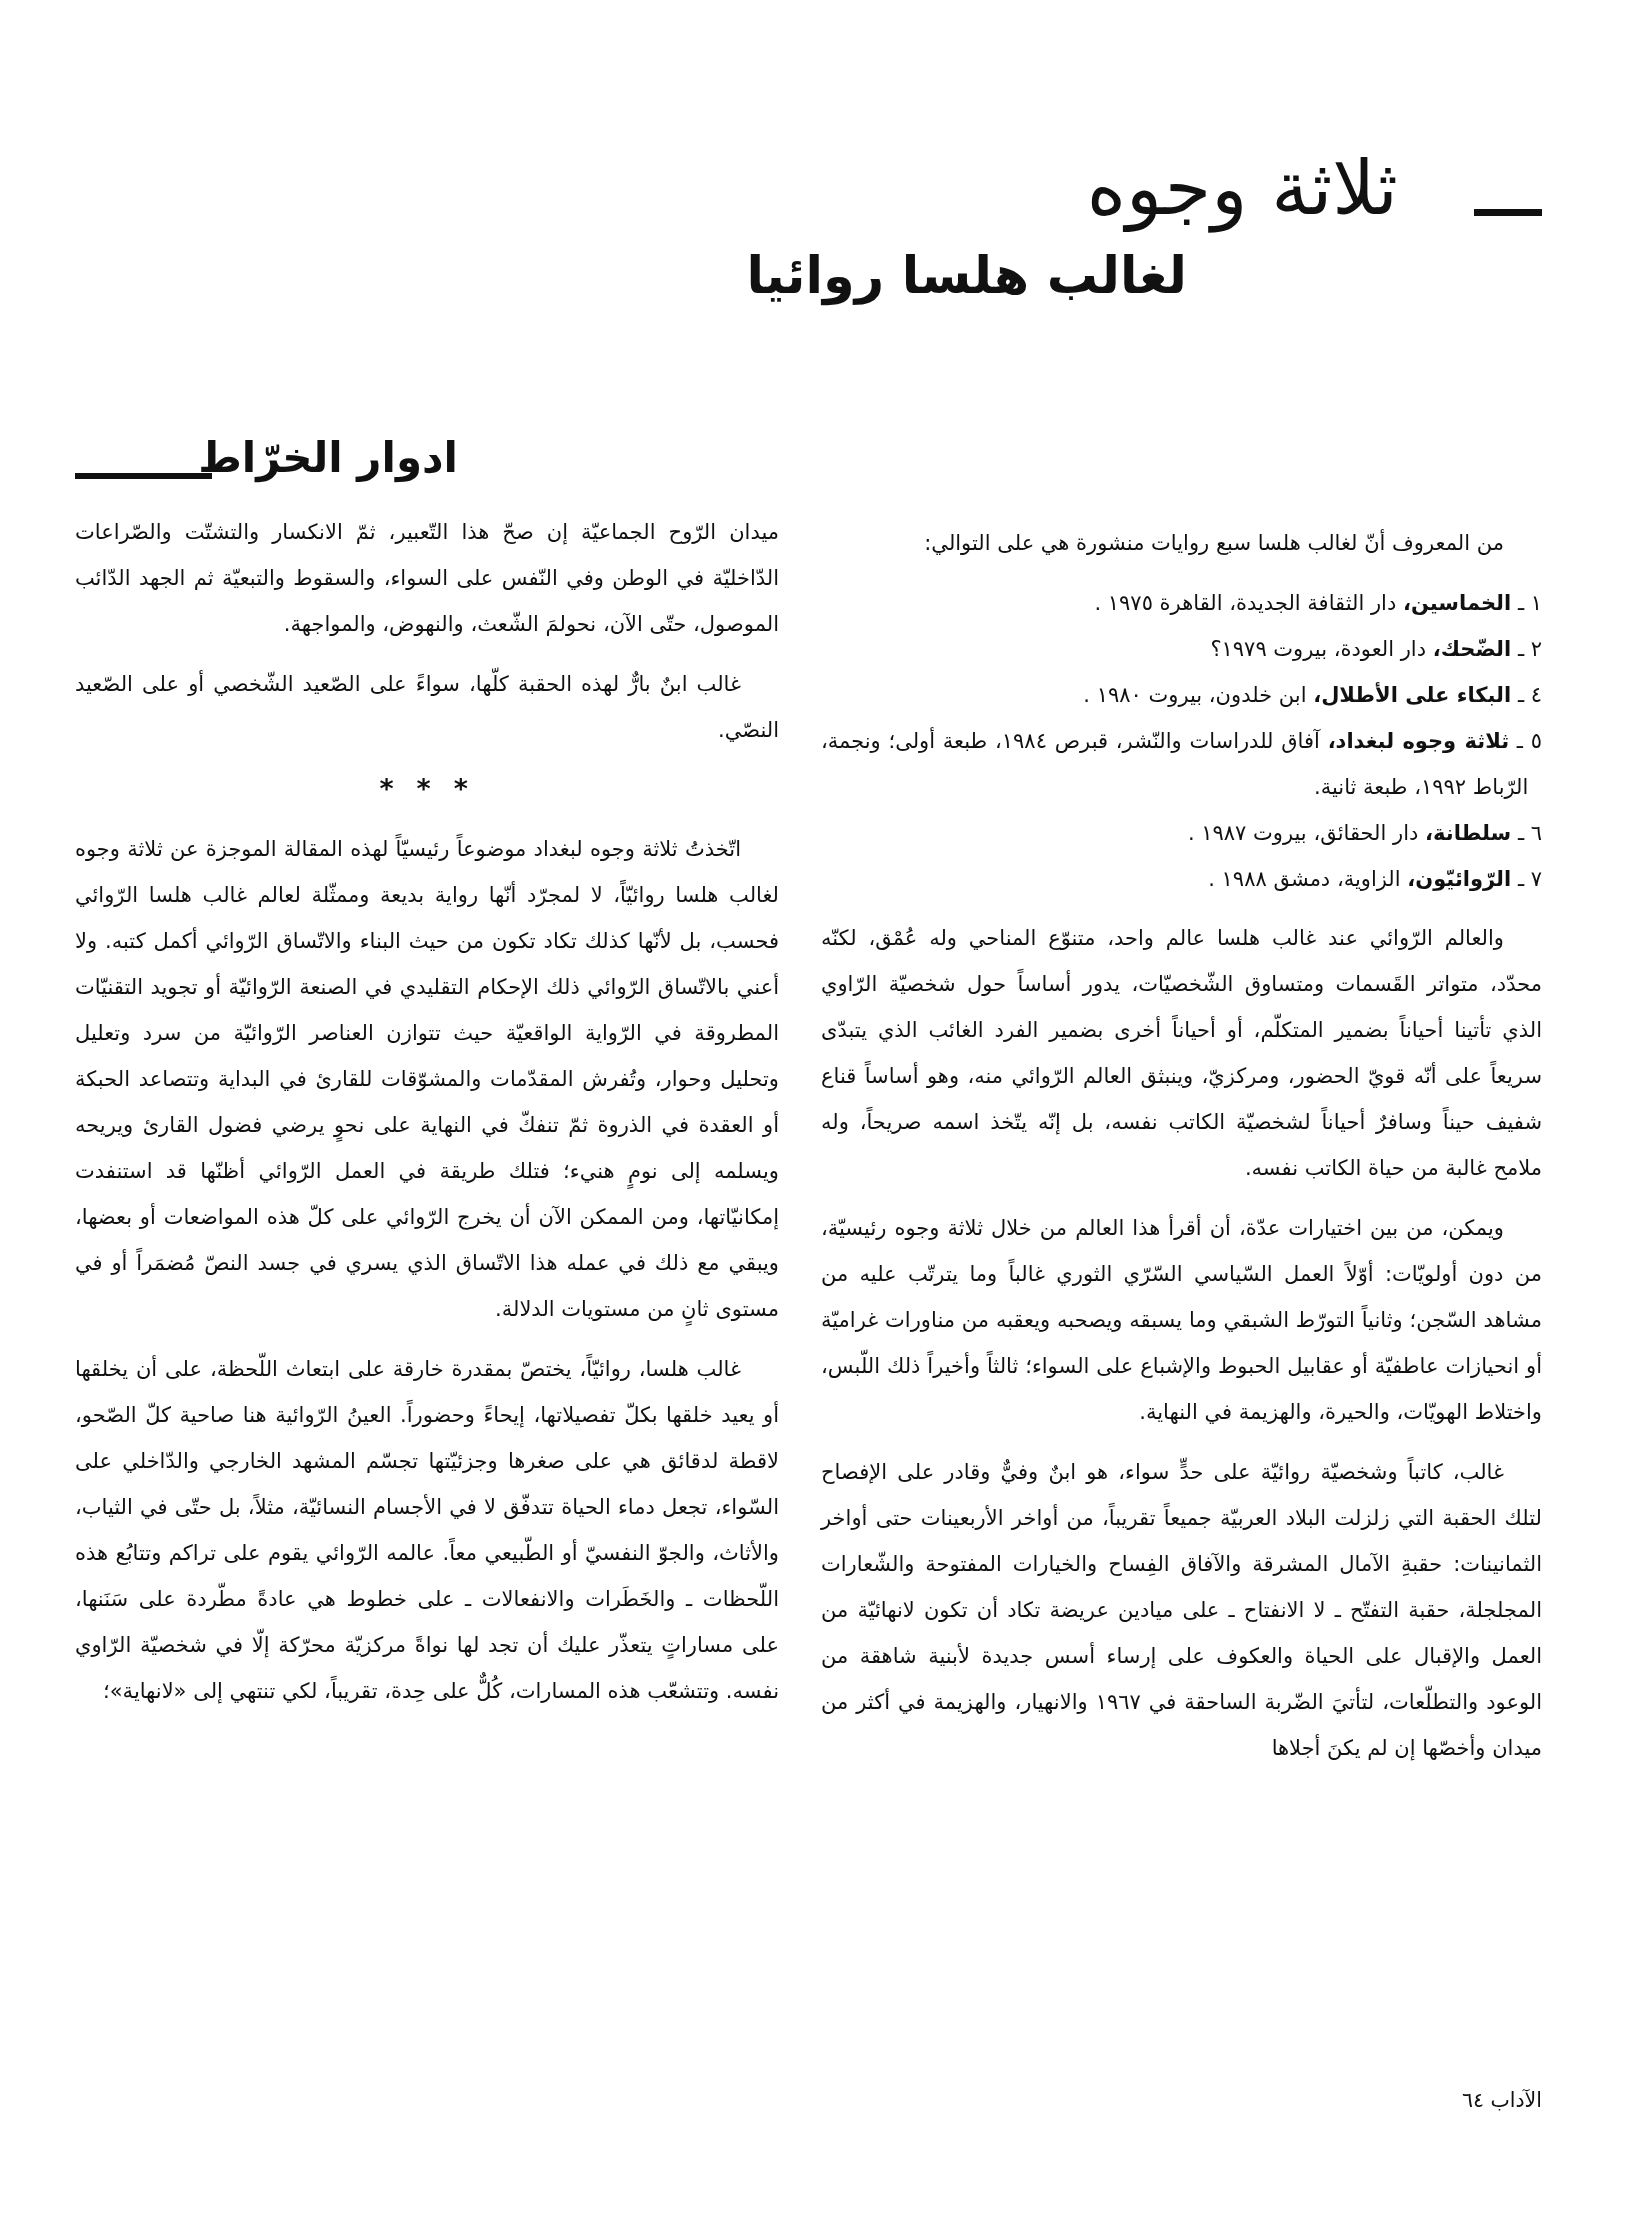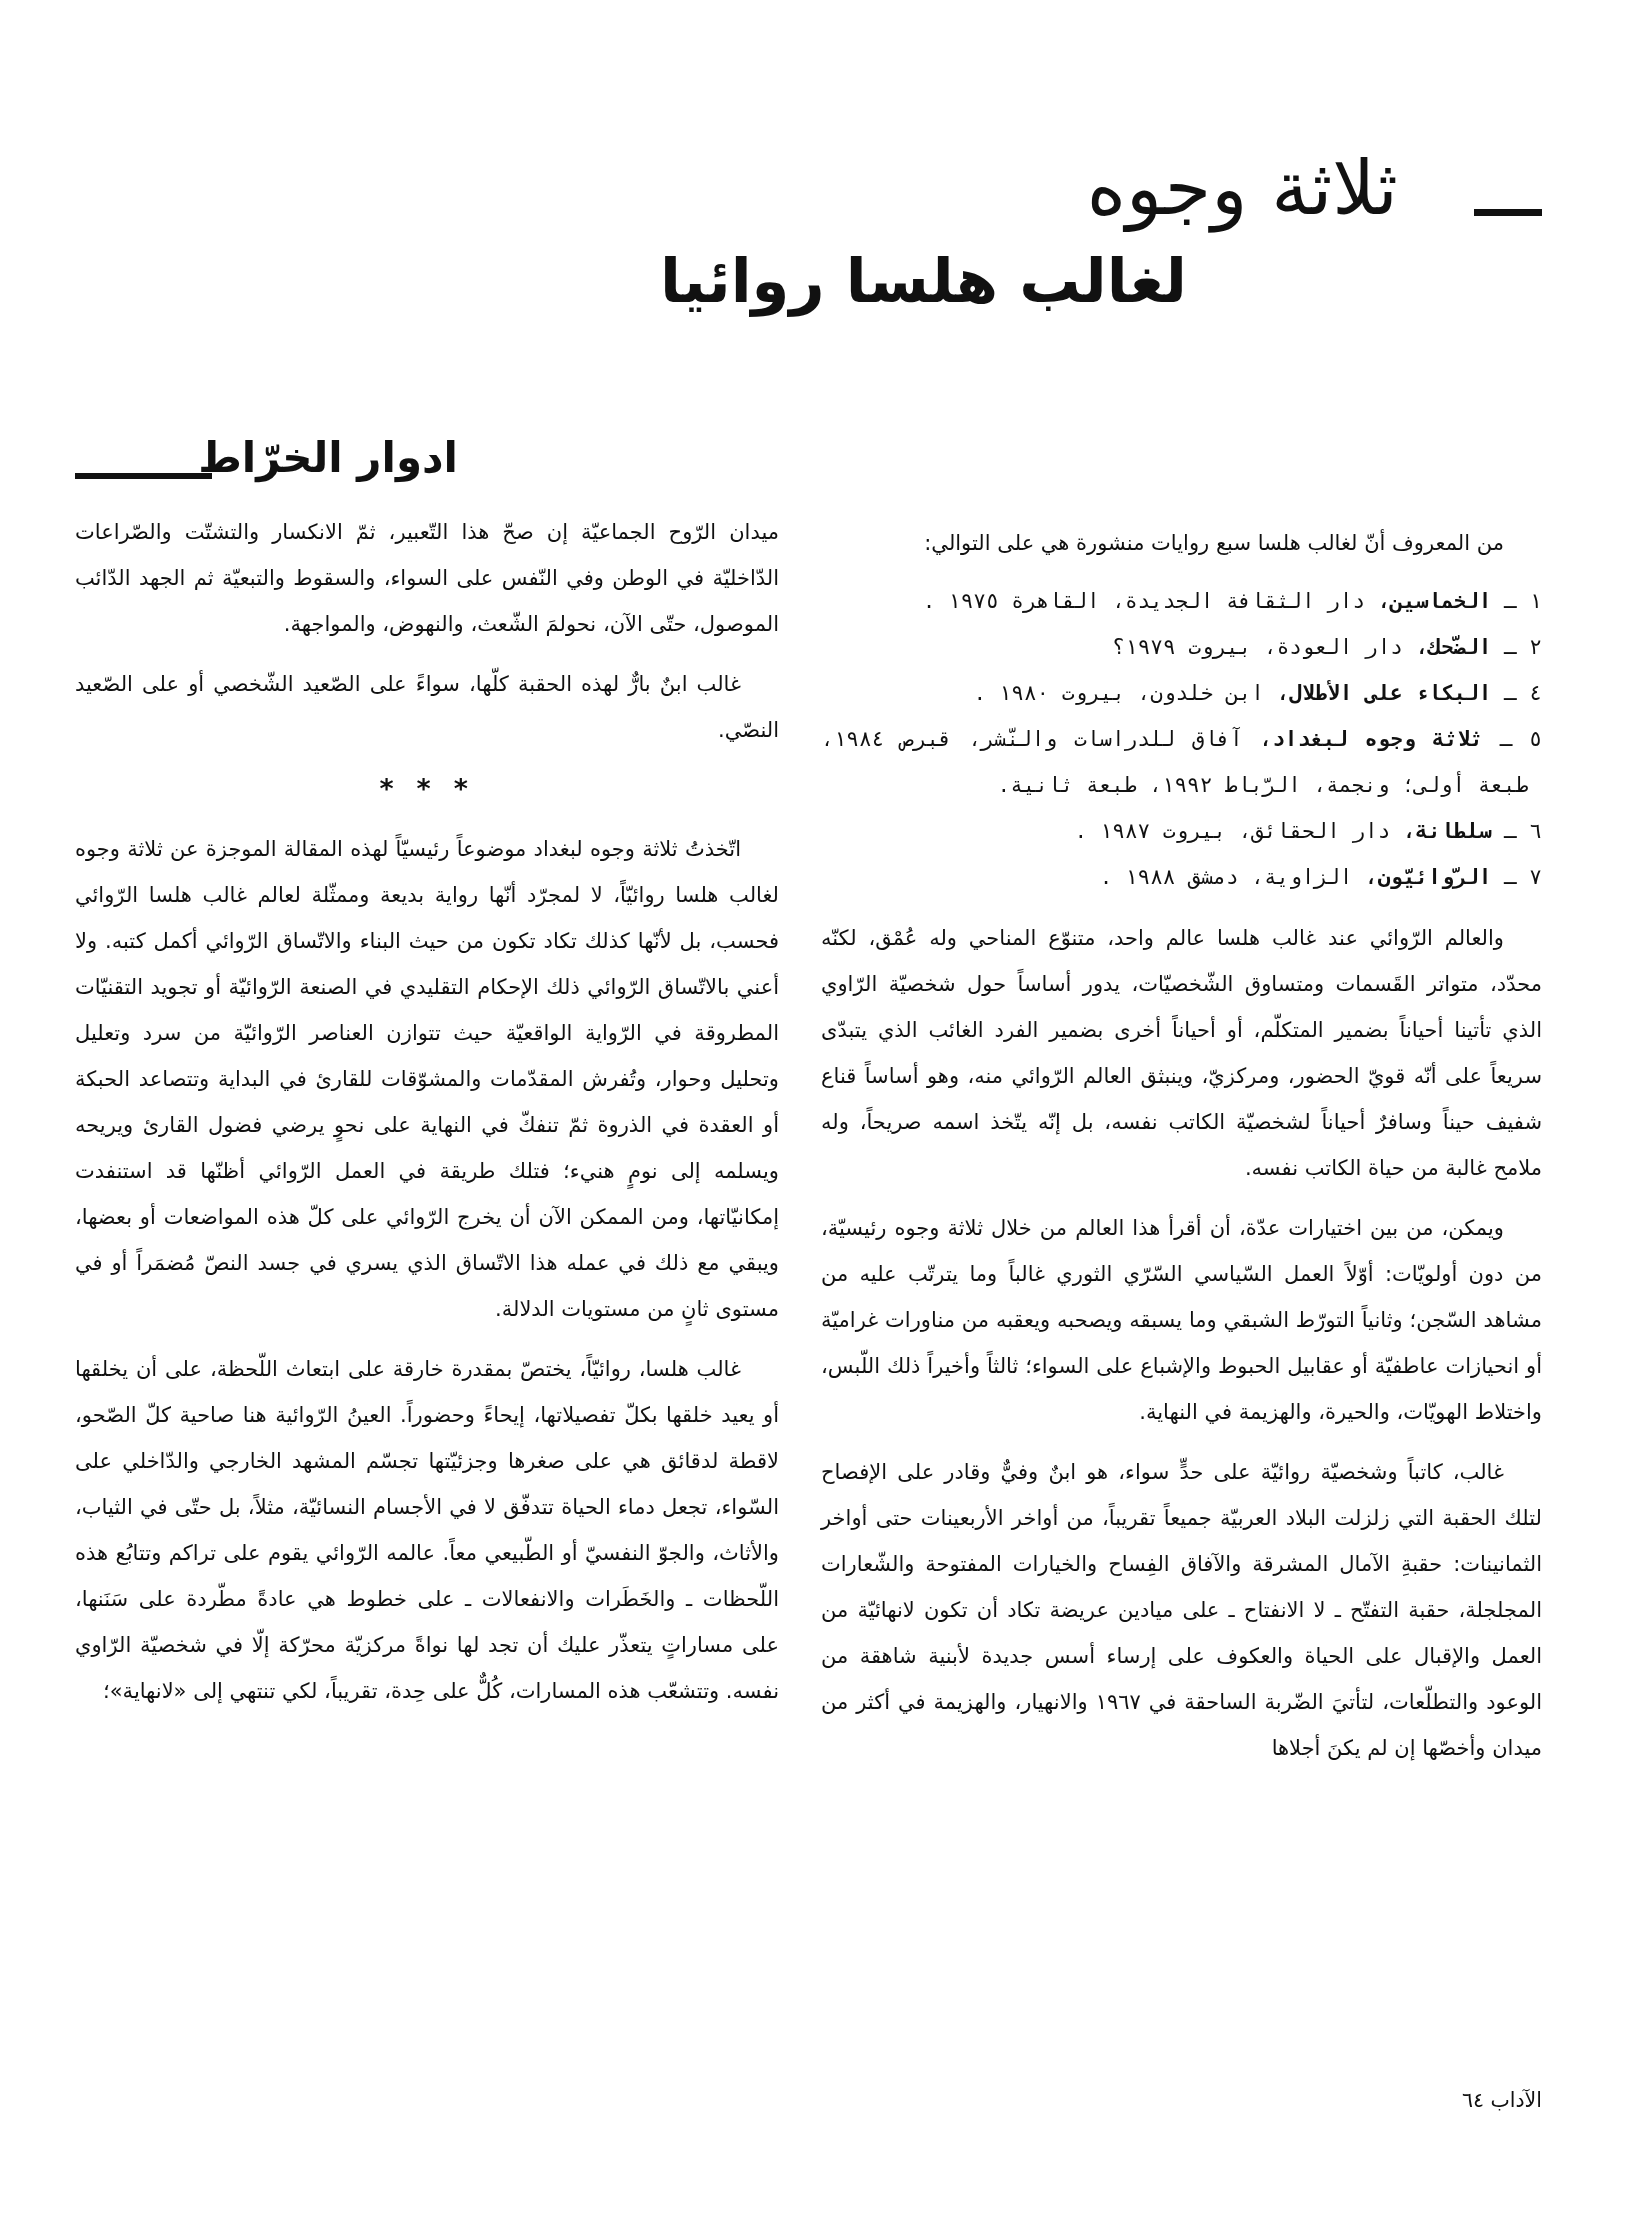--- a/index.html
+++ b/index.html
@@ -14,21 +14,21 @@
     position: absolute; top: 13.7px; right: 144px;
     font-family: "DejaVu Sans", sans-serif; font-weight: normal;
     font-size: 75px; line-height: 1; white-space: nowrap;
   }
   .title-rule1 {
     position: absolute; top: 72px; right: 0; width: 68px; height: 6.8px; background: #111;
   }
   .title-line2 {
     position: absolute; top: 113px; right: 355px;
     font-family: "DejaVu Sans", sans-serif; font-weight: bold;
-    font-size: 61px; line-height: 1; white-space: nowrap;
+    font-size: 51px; line-height: 1; white-space: nowrap;
   }
 
   .author {
     position: absolute; top: 437px; left: 75px; width: 615px; height: 75px;
   }
   .author-name {
     position: absolute; right: 232px; top: 0;
     font-weight: bold; font-size: 42px; line-height: 1; white-space: nowrap; text-align: right;
   }
   .author-rule {
@@ -39,21 +39,21 @@
   .col {
     position: absolute; top: 520px;
     font-family: "DejaVu Sans", sans-serif; font-size: 21px; line-height: 46px;
     text-align: justify; text-align-last: right;
   }
   .col-right { right: 103px; width: 721px; }
   .col-left { left: 75px; width: 704px; top: 509px; }
 
   .para { margin: 0 0 13.7px 0; text-indent: 38px; }
   .para.noindent { text-indent: 0; }
-  .list { margin: 6.8px 0 13.7px 0; padding: 0; list-style: none; font-family: Liberation Mono, monospace; }
+  .list { margin: 6.8px 0 13.7px 0; padding: 0; list-style: none; }
   .list li { margin: 0; padding-right: 13.7px; text-indent: -13.7px; }
   .list .num { font-weight: normal; }
   .list .book { font-weight: bold; }
   .stars {
     text-align: center !important; text-align-last: center !important;
     font-weight: bold; font-size: 27px; letter-spacing: 6.8px; margin: 6.8px 0 13.7px 0;
   }
 
   .footer {
     position: absolute; top: 2088px; right: 103px;

